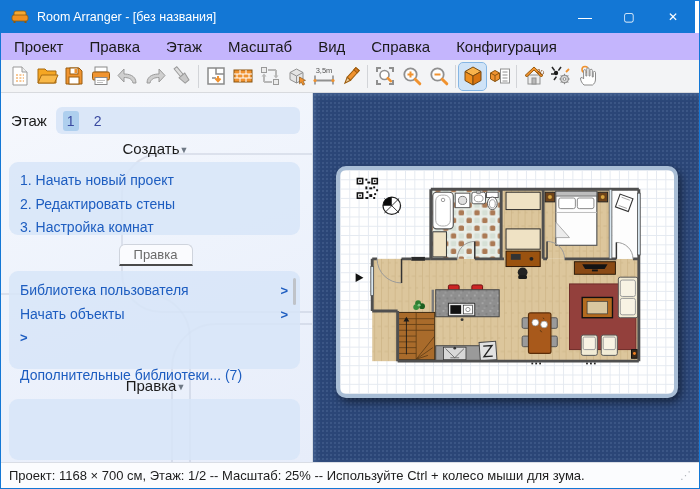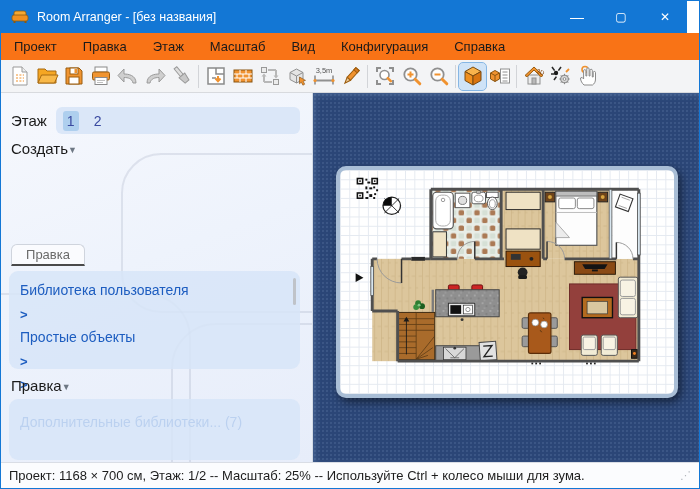--- a/index.html
+++ b/index.html
@@ -3,31 +3,31 @@
 <meta charset="utf-8">
 <style>
   * { box-sizing: border-box; }
   html,body { margin:0; padding:0; background:#888; font-family:"Liberation Sans", sans-serif; }
   .window {
     position:relative; width:700px; height:489px; margin:0 auto;
     border:1px solid #1377d5; background:#fff; overflow:hidden;
     font-family:"Liberation Sans", sans-serif;
   }
   
-  .titlebar { position:absolute; top:0; left:0; right:12px; height:32px; background:#1377d5;
+  .titlebar { position:absolute; top:0; left:0; right:4px; height:32px; background:#1377d5;
     display:flex; align-items:center; color:#fff; font-size:12.5px; padding-left:10px; }
   .titlebar .app-icon { width:18px; height:14px; margin-right:8px; flex:none; }
   .title-text { white-space:nowrap; }
   .win-controls { margin-left:auto; display:flex; height:32px; }
   .win-btn { width:44px; height:32px; display:flex; align-items:center; justify-content:center;
     color:#fff; font-size:12px; }
   .win-btn.min { font-size:14px; }
   
-  .menubar { position:absolute; top:32px; left:0; right:0; height:27px; background:#f97316;
-    display:flex; align-items:center; font-size:13px; color:#1a1a1a; }
+  .menubar { position:absolute; top:32px; left:0; right:0; height:27px; background:#c4b5fd;
+    display:flex; align-items:center; font-size:15px; color:#1a1a1a; }
   .menu-item { padding:0 13px; line-height:27px; }
   
   .toolbar { position:absolute; top:59px; left:0; right:0; height:33px; background:#f3f4f6;
     border-bottom:1px solid #d8dade; display:flex; align-items:center; padding-left:5px; gap:0; }
   .tbtn { width:27px; height:27px; flex:none; display:flex; align-items:center; justify-content:center; border-radius:4px; }
   .tbtn svg { width:24px; height:24px; }
   .tbtn.selected { background:#cfe3f7; outline:1px solid #86b6e4; }
   .tsep { width:1px; height:23px; background:#d2d4d8; margin:0 3px; flex:none; }
   
   .main { position:absolute; top:92px; bottom:26px; left:0; right:0; display:flex; }
@@ -37,28 +37,28 @@
     border-right:1px solid #d4dbe6; }
   .wm { position:absolute; border:2px solid rgba(125,140,165,.18); pointer-events:none; z-index:0; }
   .sb { position:absolute; left:10px; right:12px; z-index:1; }
   .floor-row { top:14px; height:27px; display:flex; align-items:center; }
   .floor-label { font-size:15px; color:#1a1a1a; margin-right:9px; }
   .floor-tabs { flex:1; height:27px; background:#dbe7f8; border-radius:6px;
     display:flex; align-items:center; padding-left:7px; gap:11px; }
   .floor-tab { font-size:14px; color:#3a4aa0; min-width:13px; text-align:center;
     height:20px; line-height:20px; padding:0 4px; border-radius:3px; }
   .floor-tab.selected { background:#aecfee; }
-  .sec-header { display:flex; align-items:flex-end; justify-content:flex-start;
+  .sec-header { display:flex; align-items:flex-end; justify-content:center;
     font-size:15px; color:#1b1b1b; }
   .tri { color:#6e7884; font-size:9px; padding-bottom:2px; }
   .panel { position:absolute; left:8px; right:12px; background:rgba(215,229,248,.85);
     border-radius:9px; z-index:1; }
   .link { font-size:14px; color:#1d5dc0; line-height:23.5px; white-space:nowrap; }
   .create-panel { padding:7px 0 0 11px; }
-  .lib-row { display:flex; justify-content:space-between; padding:0 12px 0 11px;flex-direction:column; }
+  .lib-row { display:flex; justify-content:space-between; padding:0 12px 0 11px; }
   .chev { color:#1d5dc0; font-weight:bold; font-size:13px; }
   .search-btn { width:74px; height:22px; background:#fafbfe; border:1px solid #cfd4dd;
     border-bottom:2px solid #4a4a4a; border-radius:6px 6px 0 0; font-size:13px; color:#6a6a6a;
     display:flex; align-items:center; justify-content:center; }
   .scrollthumb { position:absolute; right:4px; top:7px; width:3px; height:27px; background:#bfc3c9; border-radius:2px; }
   
   .canvas { flex:1; position:relative; overflow:hidden;
     background-color:#2b4677;
     background-image:radial-gradient(rgba(135,165,205,.17) 1px, transparent 1.25px);
     background-size:4px 4px;
@@ -96,22 +96,22 @@
       <span class="win-btn">✕</span>
     </div>
   </div>
 
   <div class="menubar">
     <span class="menu-item">Проект</span>
     <span class="menu-item">Правка</span>
     <span class="menu-item">Этаж</span>
     <span class="menu-item">Масштаб</span>
     <span class="menu-item">Вид</span>
+    <span class="menu-item">Справка</span>
     <span class="menu-item">Конфигурация</span>
-    <span class="menu-item">Справка</span>
   </div>
 
   <div class="toolbar">
     <div class="tbtn">
       <svg viewBox="0 0 24 24">
           <path d="M5,3h9l5,5v13H5z" fill="#fff" stroke="#999"></path>
           <path d="M14,3v5h5" fill="#eee" stroke="#999"></path>
           <g stroke="#f0922f" stroke-width="1">
             <path d="M8,11h8M8,14h8M8,17h8" stroke-dasharray="2 1.4"></path>
           </g>
@@ -288,31 +288,36 @@
         <div class="floor-tabs">
           <span class="floor-tab selected">1</span>
           <span class="floor-tab">2</span>
         </div>
       </div>
 
       <div class="sb sec-header" style="top:47px;">
         <span>Создать</span>
         <span class="tri">▼</span>
       </div>
+      <div class="panel create-panel" style="top:69px; height:73px;">
+        <div class="link">1. Начать новый проект</div>
+        <div class="link">2. Редактировать стены</div>
+        <div class="link">3. Настройка комнат</div>
+      </div>
 
       <div class="sb sec-header" style="top:151px;">
         <div class="search-btn">Правка</div>
       </div>
       <div class="panel" style="top:178px; height:98px; padding-top:8px;">
         <div class="lib-row">
           <span class="link">Библиотека пользователя</span>
           <span class="link chev">&gt;</span>
         </div>
         <div class="lib-row">
-          <span class="link">Простые объекты</span>
+          <span class="link">Начать объекты</span>
           <span class="link chev">&gt;</span>
         </div>
         <div class="lib-row">
           <span class="link chev">&gt;</span>
         </div>
         <div class="lib-row" style="margin-top:14px;">
           <span class="link">Дополнительные библиотеки... (7)</span>
         </div>
         <div class="scrollthumb"></div>
       </div>

